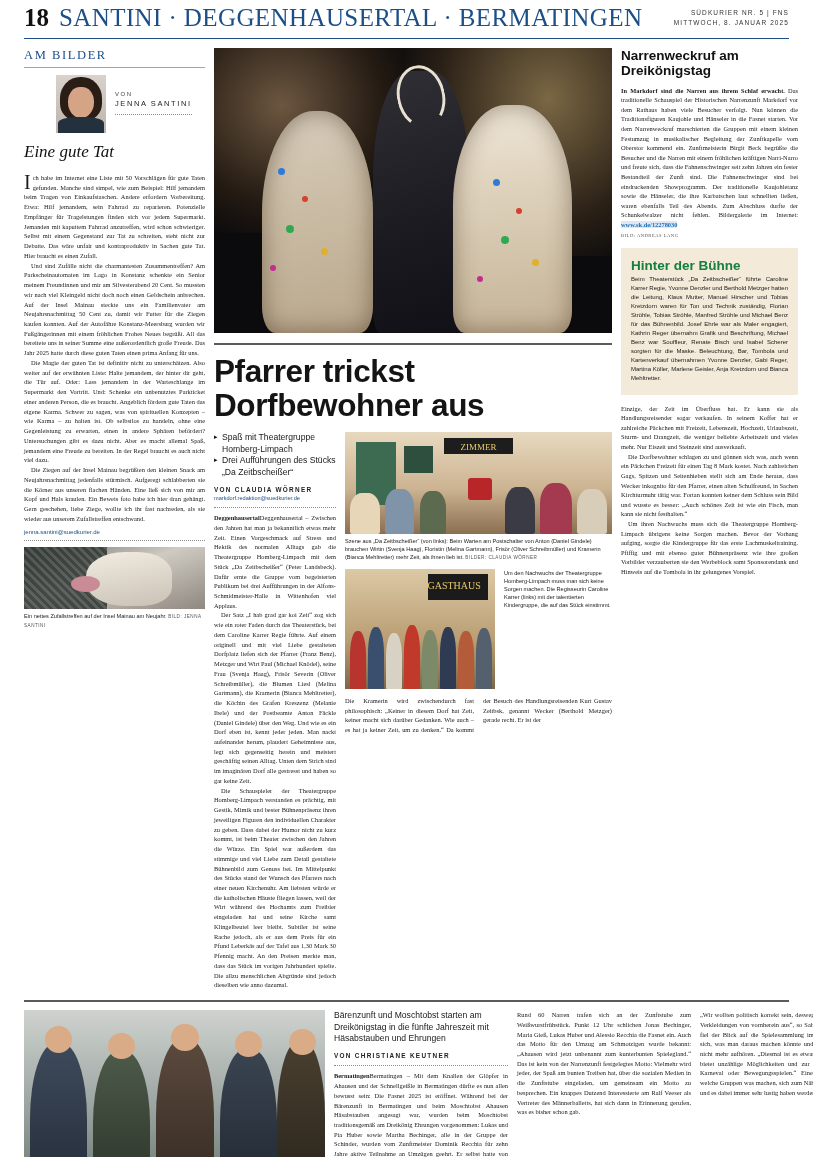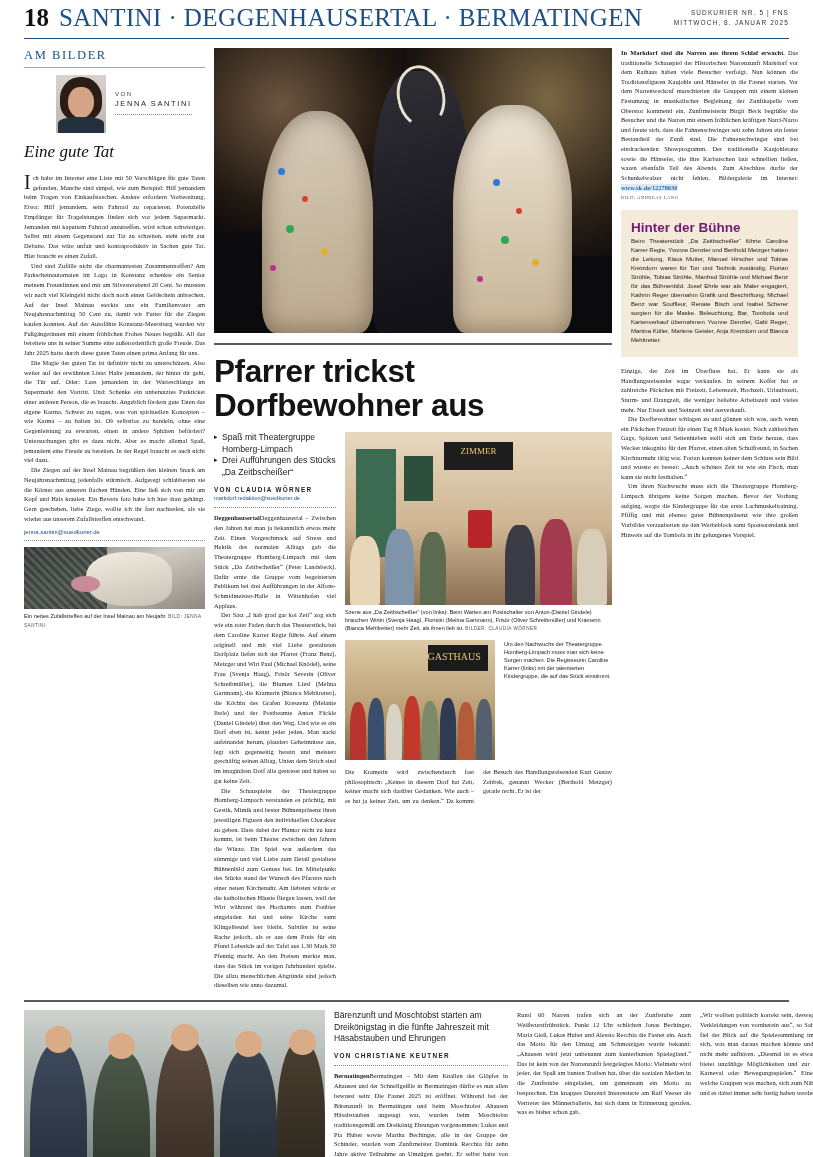--- a/index.html
+++ b/index.html
@@ -149,41 +149,41 @@
   .byline-mail { font-family: "Liberation Sans", sans-serif; font-size: 5.6px; color: #1c4f86; margin-top: 2px; }
 
   .lead-bold { font-weight: bold; }
 
   
   .tanbox {
     background: #f3ead9; padding: 10px 10px 12px;
   }
   .tanbox h3 {
     font-family: "Liberation Sans", sans-serif; font-weight: bold;
-    font-size: 13.5px; margin-bottom: 2px; color: #701a75;
+    font-size: 13.5px; margin-bottom: 2px; color: #15803d;
   }
   .tanbox .tb-text {
     font-family: "Liberation Sans", sans-serif; font-size: 6px;
     line-height: 1.5; text-align: justify; color: #1a1a1a;
   }
 
   .rightcol-head {
     font-family: "Liberation Sans", sans-serif; font-weight: bold;
     font-size: 13.5px; line-height: 1.13; margin-bottom: 7px;
   }
   .rt-text {
     font-family: "Liberation Serif", serif; font-size: 6.4px; line-height: 1.5;
     text-align: justify; color: #1a1a1a;
   }
   .rt-text p { text-indent: 7px; margin: 0; }
   .rt-text p:first-child { text-indent: 0; }
   .link-blue { color: #1c6fb8; font-weight: bold; background: #dce9f5; }
 
   
-  .stage1 { width: 100%; height: 173px; position: relative; overflow: hidden; background:#caa77e; }
+  .stage1 { width: 100%; height: 102px; position: relative; overflow: hidden; background:#caa77e; }
   .stage1 .wall { position:absolute; inset:0; background: linear-gradient(180deg,#e7d9bf 0%, #cdb492 55%, #8a6f51 100%); }
   .stage1 .sign {
     position:absolute; left: 37%; top: 6%; width: 26%; height: 16%;
     background:#1d1d1d; color:#e8c96a; font-family:"Liberation Serif",serif;
     font-size: 9px; text-align:center; line-height: 2.2;
   }
   .stage1 .door { position:absolute; left: 4%; top: 10%; width: 15%; height: 62%; background:#3d6b52; }
   .stage1 .win { position:absolute; background:#2e4f3e; }
   .stage1 .red { position:absolute; left:46%; top:45%; width:9%; height:22%; background:#b8262a; border-radius:3px;}
   .stage1 .person { position:absolute; bottom:0; border-radius: 40% 40% 6% 6%; }
@@ -352,20 +352,21 @@
           </div>
 
           <div class="body-text" style="margin-top:7px;column-count:2;column-gap:9px">
             <p>Die Kramerin wird zwischendurch fast philosophisch: „Keiner in diesem Dorf hat Zeit, keiner macht sich darüber Gedanken. Wie auch – es hat ja keiner Zeit, um zu denken.“ Da kommt der Besuch des Handlungsreisenden Kurt Gustav Zeitbsk, genannt Wecker (Berthold Metzger) gerade recht. Er ist der</p>
           </div>
         </div>
       </div>
     </div>
 
     <div class="col-d">
+      <h2 class="rightcol-head">Narrenweckruf am Dreikönigstag</h2>
       <div class="rt-text">
         <p><span class="lead-bold">In Markdorf sind die Narren aus ihrem Schlaf erwacht.</span> <span>Das traditionelle Schauspiel der Historischen Narrenzunft Markdorf vor dem Rathaus haben viele Besucher verfolgt. Nun können die Traditionsfiguren Kaujohle und Hänseler in die Fasnet starten. Vor dem Narrenweckruf marschierten die Gruppen mit einem kleinen Festumzug in musikalischer Begleitung der Zunftkapelle vom Oberstor kommend ein. Zunftmeisterin Birgit Beck begrüßte die Besucher und die Narren mit einem fröhlichen kräftigen Narri-Narro und freute sich, dass die Fahnenschwinger seit zehn Jahren ein fester Bestandteil der Zunft sind. Die Fahnenschwinger sind bei eindruckenden Showprogramm. Der traditionelle Kaujohletanz sowie die Hänseler, die ihre Karbatschen laut schnellten ließen, waren ebenfalls Teil des Abends. Zum Abschluss durfte der Schunkelwalzer nicht fehlen. Bildergalerie im Internet:</span> <span class="link-blue">www.sk.de/12278030</span></p>
       </div>
       <div class="credit" style="margin-top:3px">BILD: ANDREAS LANG</div>
 
       <div class="tanbox" style="margin-top:10px">
         <h3>Hinter der Bühne</h3>
         <div class="tb-text">Beim Theaterstück „Da Zeitbscheißer“ führte Caroline Karrer Regie, Yvonne Denzler und Berthold Metzger hatten die Leitung, Klaus Mutter, Manuel Hirscher und Tobias Kretzdorn waren für Ton und Technik zuständig, Florian Ströhle, Tobias Ströhle, Manfred Ströhle und Michael Benz für das Bühnenbild. Josef Ehrle war als Maler engagiert, Kathrin Reger übernahm Grafik und Beschriftung, Michael Benz war Souffleur, Renate Bisch und Isabel Scherer sorgten für die Maske. Beleuchtung, Bar, Tombola und Kartenverkauf übernahmen Yvonne Denzler, Gabi Reger, Martina Köller, Marlene Geisler, Anja Kretzdorn und Bianca Mehltretter.</div>
       </div>
 

